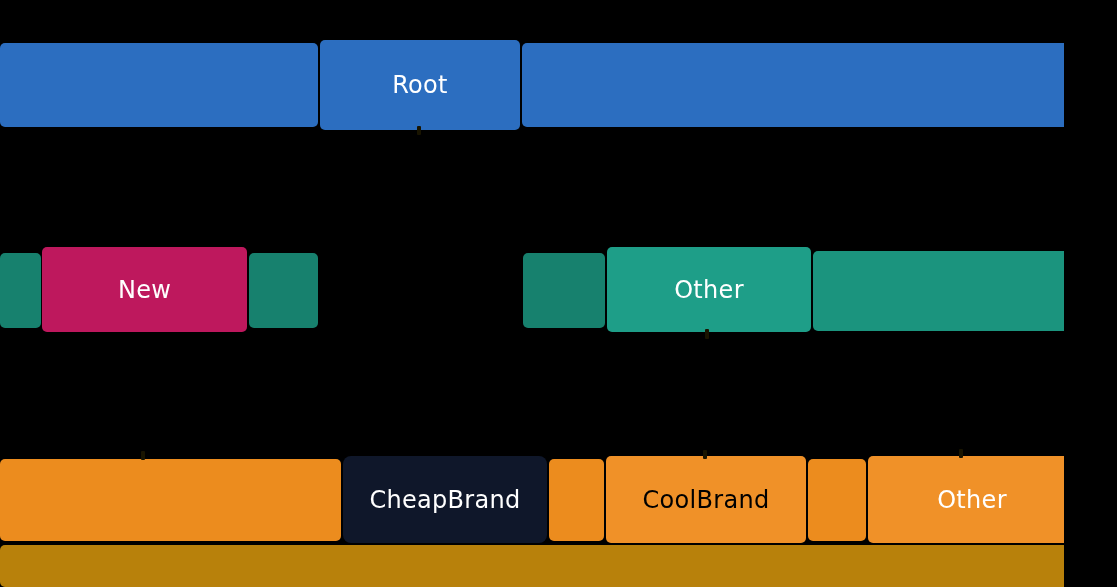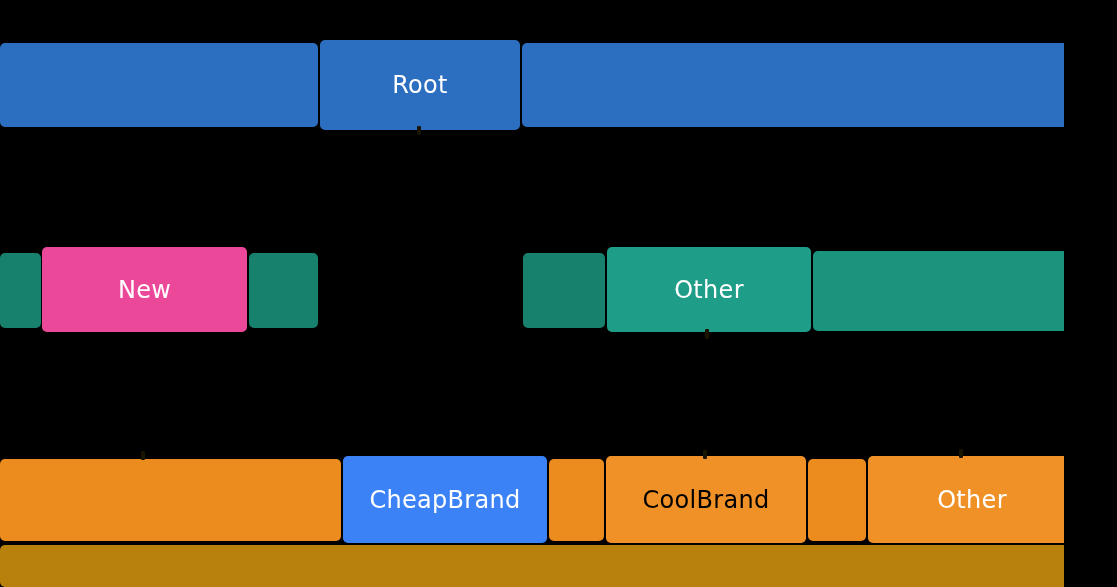--- a/index.html
+++ b/index.html
@@ -35,31 +35,31 @@
 </head>
 <body>
 
 <div class="canvas" id="chart" style="width: 1064px; height: 587px; background: rgb(0, 0, 0);">
     <div class="node" style="left: 0px; top: 43px; width: 318px; height: 84px; background: rgb(44, 110, 192);"></div>
     <div class="node" style="left: 320px; top: 40px; width: 200px; height: 90px; background: rgb(44, 110, 192);">
       <span class="label" style="font-size: 24px; color: rgb(255, 255, 255);">Root</span>
     </div>
     <div class="node" style="left: 522px; top: 43px; width: 595px; height: 84px; background: rgb(44, 110, 192);"></div>
     <div class="node" style="left: 0px; top: 253px; width: 41px; height: 75px; background: rgb(23, 129, 110);"></div>
-    <div class="node" style="left: 42px; top: 247px; width: 205px; height: 85px; background: #ec4899;">
+    <div class="node" style="left: 42px; top: 247px; width: 205px; height: 85px; background: #be185d;">
       <span class="label" style="font-size: 24px; color: rgb(255, 255, 255);">New</span>
     </div>
     <div class="node" style="left: 249px; top: 253px; width: 69px; height: 75px; background: rgb(23, 129, 110);"></div>
     <div class="node" style="left: 523px; top: 253px; width: 82px; height: 75px; background: rgb(23, 129, 110);"></div>
     <div class="node" style="left: 607px; top: 247px; width: 204px; height: 85px; background: rgb(30, 158, 136);">
       <span class="label" style="font-size: 24px; color: rgb(255, 255, 255);">Other</span>
     </div>
     <div class="node" style="left: 813px; top: 251px; width: 304px; height: 80px; background: rgb(27, 148, 126);"></div>
     <div class="node" style="left: 0px; top: 459px; width: 341px; height: 82px; background: rgb(236, 140, 30);"></div>
-    <div class="node" style="left: 343px; top: 456px; width: 204px; height: 87px; background: #3b82f6;">
+    <div class="node" style="left: 343px; top: 456px; width: 204px; height: 87px; background: #0f172a; border-radius: 8px;">
       <span class="label" style="font-size: 24px; color: rgb(255, 255, 255);">CheapBrand</span>
     </div>
     <div class="node" style="left: 549px; top: 459px; width: 55px; height: 82px; background: rgb(236, 140, 30);"></div>
     <div class="node" style="left: 606px; top: 456px; width: 200px; height: 87px; background: rgb(240, 145, 40);">
       <span class="label" style="font-size: 24px; color: #000000;">CoolBrand</span>
     </div>
     <div class="node" style="left: 808px; top: 459px; width: 58px; height: 82px; background: rgb(236, 140, 30);"></div>
     <div class="node" style="left: 868px; top: 456px; width: 208px; height: 87px; background: rgb(240, 145, 40);">
       <span class="label" style="font-size: 24px; color: rgb(255, 255, 255);">Other</span>
     </div>

